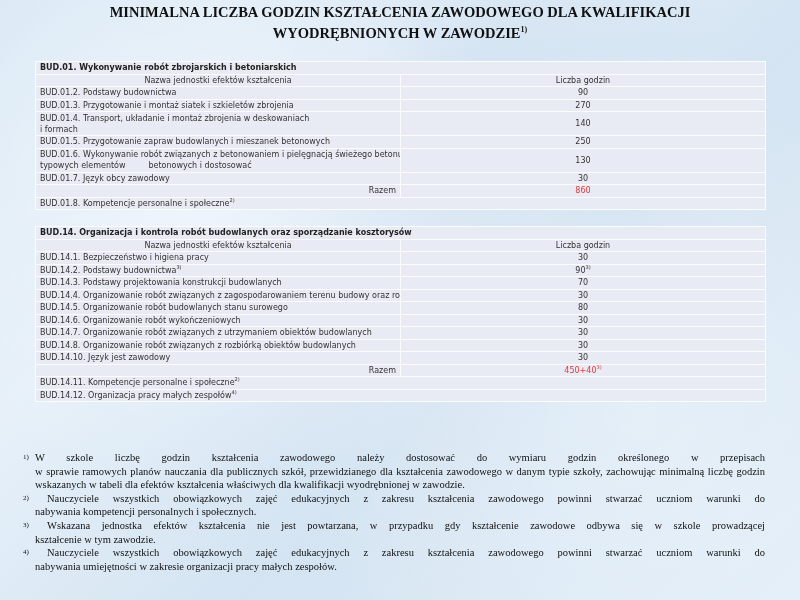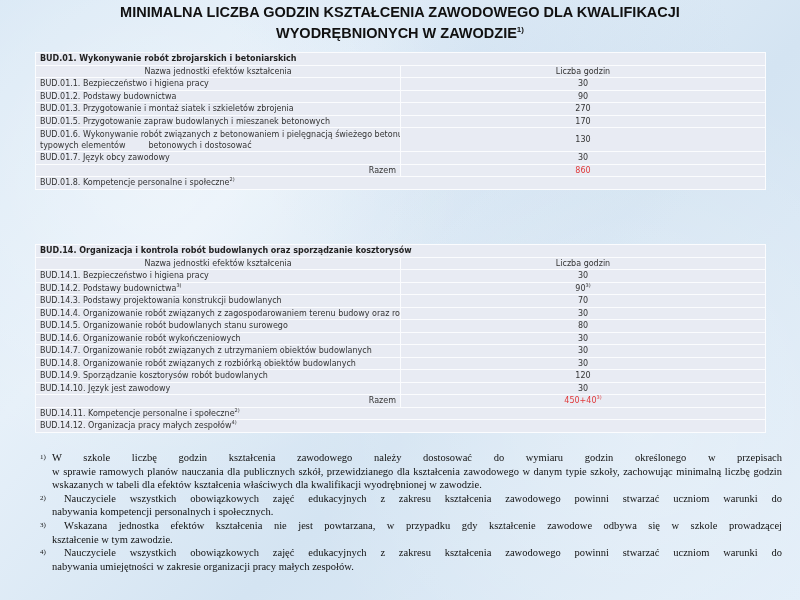--- a/index.html
+++ b/index.html
@@ -11,21 +11,21 @@
   body::before {
     content:""; position:absolute; inset:0;
     background:
       radial-gradient(circle at 20% 30%, rgba(255,255,255,0.35) 0, transparent 40%),
       radial-gradient(circle at 80% 70%, rgba(255,255,255,0.3) 0, transparent 45%),
       radial-gradient(circle at 60% 10%, rgba(180,205,230,0.25) 0, transparent 35%);
     pointer-events:none;
   }
   .title {
     position:absolute; left:0; top:4px; width:800px; text-align:center;
-    font-family: Liberation Sans, sans-serif; font-weight:bold; font-size:14.5px;
+    font-family: Liberation Serif, serif; font-weight:bold; font-size:14.5px;
     line-height:17px; color:#111;
   }
   .title sup { font-size:8px; }
   .tbl {
     position:absolute; left:35px; width:731px;
     border-collapse:collapse; font-family:"DejaVu Sans", sans-serif;
     font-size:8px; color:#333; table-layout:fixed;
   }
   .tbl td {
     background:#e8ebf3; border:1.5px solid #fbfcfe;
@@ -33,24 +33,24 @@
     white-space:nowrap; overflow:hidden;
   }
   .tbl td.name { width:465px;margin-top:32px; }
   .tbl td.hrs { text-align:center; }
   .tbl td.hdr { font-weight:bold; color:#222; }
   .tbl td.center { text-align:center; }
   .tbl td.right { text-align:right; }
   .tbl td.tall { height:23px; white-space:normal; line-height:11px; }
   .red { color:#e0393a; }
   .tbl sup { font-size:5px; line-height:0; }
-  #t1 { top:52px; }
-  #t2 { top:244px; }
+  #t1 { top:61px; }
+  #t2 { top:226px; }
   .notes {
-    position:absolute; left:40px; top:451px; width:742px;
+    position:absolute; left:23px; top:451px; width:742px;
     font-family:"Liberation Serif", serif; font-size:10.5px; line-height:13.6px; color:#111;
   }
   .note { text-align:justify; }
   .note .num { font-size:7px; vertical-align:top; display:inline-block; width:24px; }
   .note .num.first { width:12px; }
   .note .cont { padding-left:12px; }
   .just { text-align-last:justify; }
 </style>
 </head>
 <body>
@@ -63,34 +63,37 @@
 <table class="tbl" id="t1">
   <tbody>
       <tr>
         <td class="hdr" colspan="2">BUD.01. Wykonywanie robót zbrojarskich i betoniarskich</td>
       </tr>
   <tr>
     <td class="name center">Nazwa jednostki efektów kształcenia</td>
     <td class="hrs">Liczba godzin</td>
   </tr>
   <tr>
-        <td class="name">BUD.01.1. Bezpieczeństwo i higiena pracy</td>
-        <td class="hrs">30</td>
-      </tr>
-  <tr>
         <td class="name">BUD.01.2. Podstawy budownictwa</td>
         <td class="hrs">90</td>
       </tr>
   <tr>
         <td class="name">BUD.01.3. Przygotowanie i montaż siatek i szkieletów zbrojenia</td>
         <td class="hrs">270</td>
       </tr>
   <tr>
+    <td class="name tall">
+          <div>BUD.01.4. Transport, układanie i montaż zbrojenia w deskowaniach</div>
+          <div>i formach</div>
+        </td>
+    <td class="hrs tall">140</td>
+  </tr>
+  <tr>
         <td class="name">BUD.01.5. Przygotowanie zapraw budowlanych i mieszanek betonowych</td>
-        <td class="hrs">170</td>
+        <td class="hrs">250</td>
       </tr>
   <tr>
     <td class="name tall">
           <div style="white-space:nowrap">BUD.01.6. Wykonywanie robót związanych z betonowaniem i pielęgnacją świeżego betonu oraz z naprawą</div>
           <div style="white-space:pre">typowych elementów         betonowych i dostosować</div>
         </td>
     <td class="hrs tall">130</td>
   </tr>
   <tr>
         <td class="name">BUD.01.7. Język obcy zawodowy</td>
@@ -141,24 +144,20 @@
       </tr>
   <tr>
         <td class="name">BUD.14.7. Organizowanie robót związanych z utrzymaniem obiektów budowlanych</td>
         <td class="hrs">30</td>
       </tr>
   <tr>
         <td class="name">BUD.14.8. Organizowanie robót związanych z rozbiórką obiektów budowlanych</td>
         <td class="hrs">30</td>
       </tr>
   <tr>
-        <td class="name">BUD.14.9. Sporządzanie kosztorysów robót budowlanych</td>
-        <td class="hrs">120</td>
-      </tr>
-  <tr>
         <td class="name">BUD.14.10. Język jest zawodowy</td>
         <td class="hrs">30</td>
       </tr>
   <tr>
     <td class="name right">Razem</td>
     <td class="hrs red"><span>450+40</span><sup>3)</sup></td>
   </tr>
   <tr>
     <td colspan="2"><span>BUD.14.11. Kompetencje personalne i społeczne</span><sup>2)</sup></td>
   </tr>

